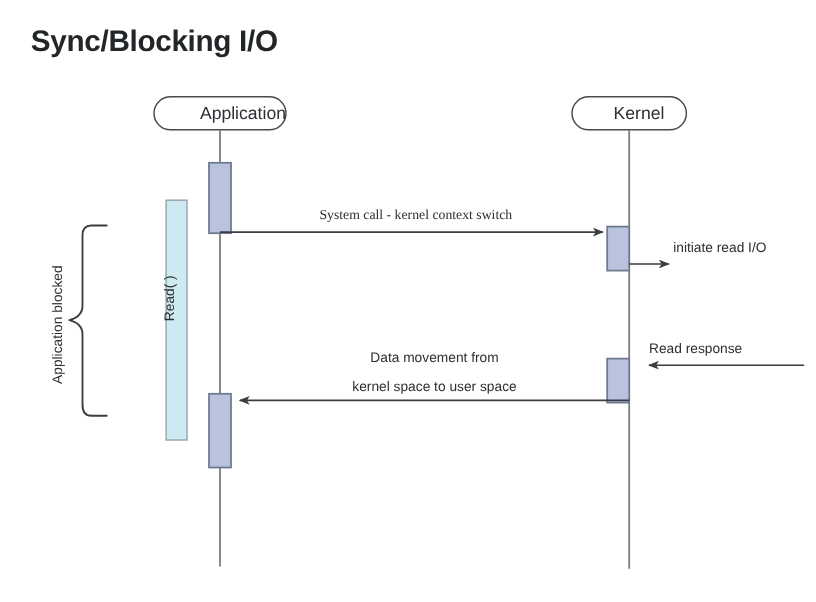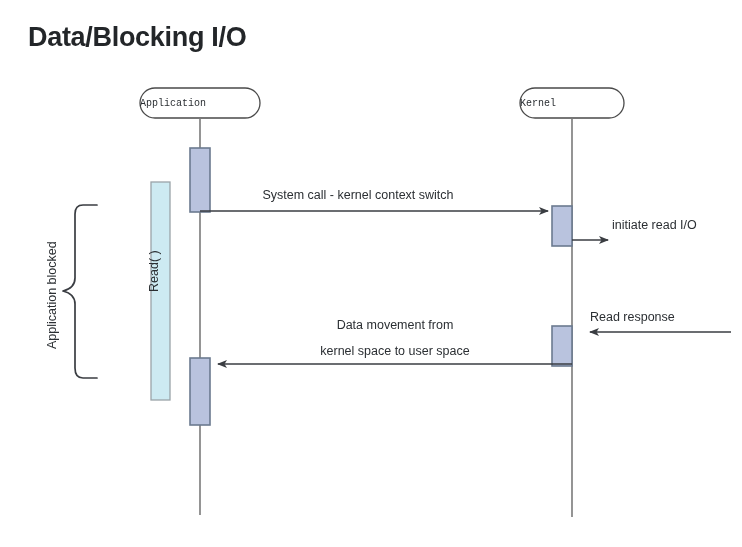--- a/index.html
+++ b/index.html
@@ -34,37 +34,36 @@
   }
   .diagram-label {
     position: absolute;
     font-family: "Liberation Sans", sans-serif;
     font-size: 12.5px;
     color: #2b2f33;
     white-space: nowrap;
     line-height: 15px;
   }
   .lifeline-name {
-    font-size: 10px;
+    font-size: 16px;
     color: #2b2f33;
-    text-align: left;
-    font-family: Liberation Mono, monospace;
+    text-align: right;
   }
   .msg-label {
     text-align: center;
   }
   .rot-label {
     transform-origin: 0 0;
     transform: rotate(-90deg);
   }
 </style>
 </head>
 <body>
 
-<div id="page-title">Data/Blocking I/O</div>
+<div id="page-title">Sync/Blocking I/O</div>
 
 <svg id="diagram-canvas" viewBox="0 0 742 547" width="742" height="547" xmlns="http://www.w3.org/2000/svg">
 
   <defs>
     <marker id="arrow-right" markerWidth="10" markerHeight="8" refX="9" refY="4" orient="auto" markerUnits="userSpaceOnUse">
       <path d="M0,0 L10,4 L0,8 L2.5,4 z" fill="#3a3d42"></path>
     </marker>
     <marker id="arrow-left" markerWidth="10" markerHeight="8" refX="9" refY="4" orient="auto" markerUnits="userSpaceOnUse">
       <path d="M0,0 L10,4 L0,8 L2.5,4 z" fill="#3a3d42"></path>
     </marker>
@@ -98,21 +97,21 @@
 
   <line x1="572" y1="364" x2="218" y2="364" stroke="#3a3d42" stroke-width="1.5" marker-end="url(#arrow-left)"></line>
 
   <path d="M 97 205 L 83 205 Q 75 205 75 214 L 75 278 Q 75 288 63 291 Q 75 294 75 304 L 75 368 Q 75 378 83 378 L 97 378" fill="none" stroke="#3a3d42" stroke-width="1.7" stroke-linecap="round" stroke-linejoin="round"></path>
 </svg>
 
 <div class="diagram-label lifeline-name" style="left:140px; top:96px; width:120px;">Application</div>
 
 <div class="diagram-label lifeline-name" style="left:520px; top:96px; width:84px;">Kernel</div>
 
-<div class="diagram-label msg-label" style="left:188px; top:188px; width:340px;">System call - kernel context switch</div>
+<div class="diagram-label msg-label" style="left:208px; top:188px; width:340px;font-family:Liberation Serif, serif;">System call - kernel context switch</div>
 
 <div class="diagram-label" style="left:612px; top:218px;">initiate read I/O</div>
 
 <div class="diagram-label" style="left:590px; top:310px;">Read response</div>
 
 <div class="diagram-label msg-label" style="left:225px; top:318px; width:340px;">Data movement from</div>
 
 <div class="diagram-label msg-label" style="left:225px; top:344px; width:340px;">kernel space to user space</div>
 
 <div class="diagram-label rot-label" style="left:147px; top:292px;">Read( )</div>

